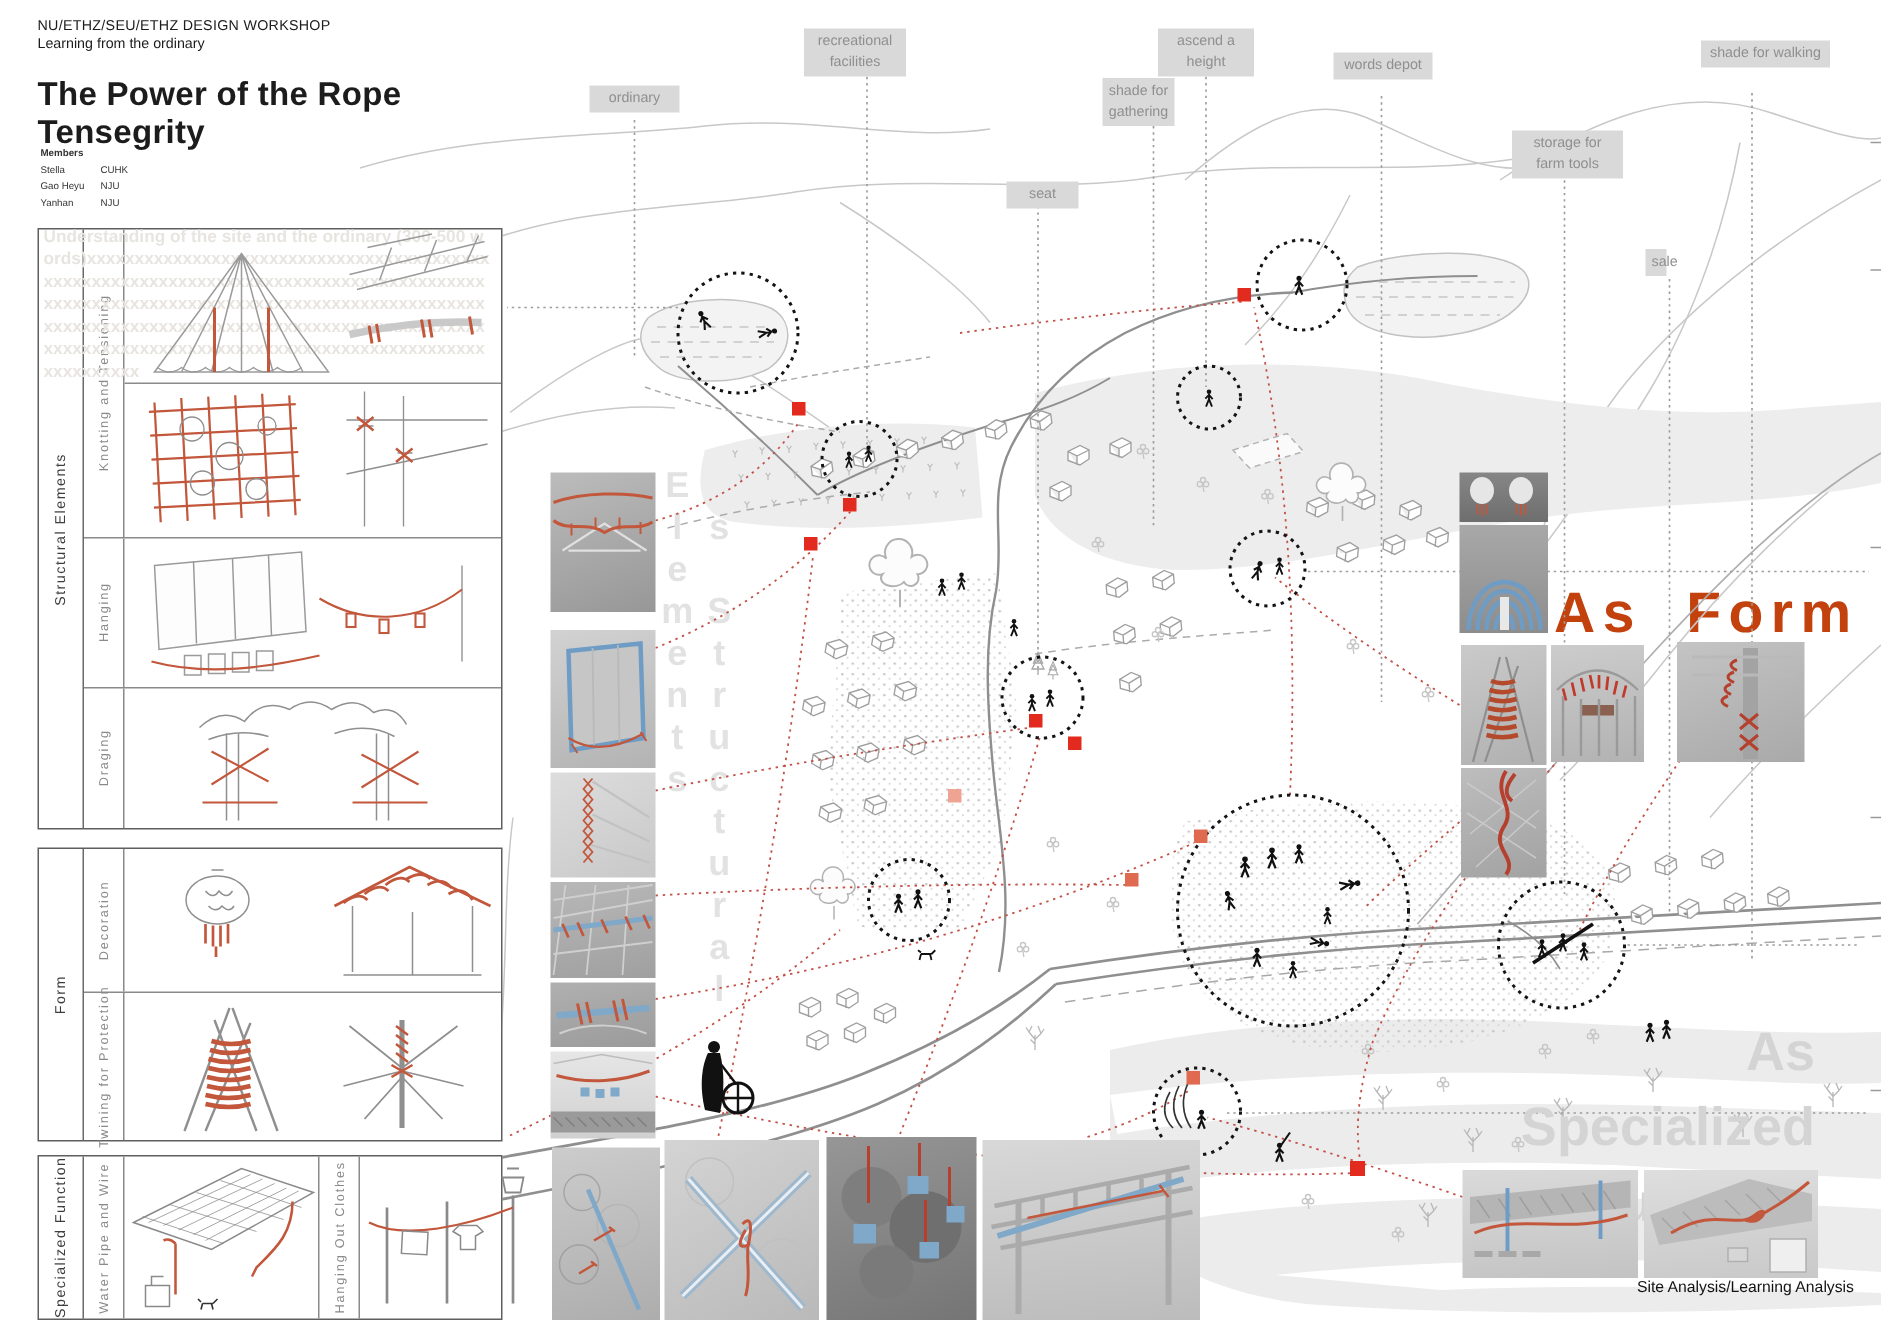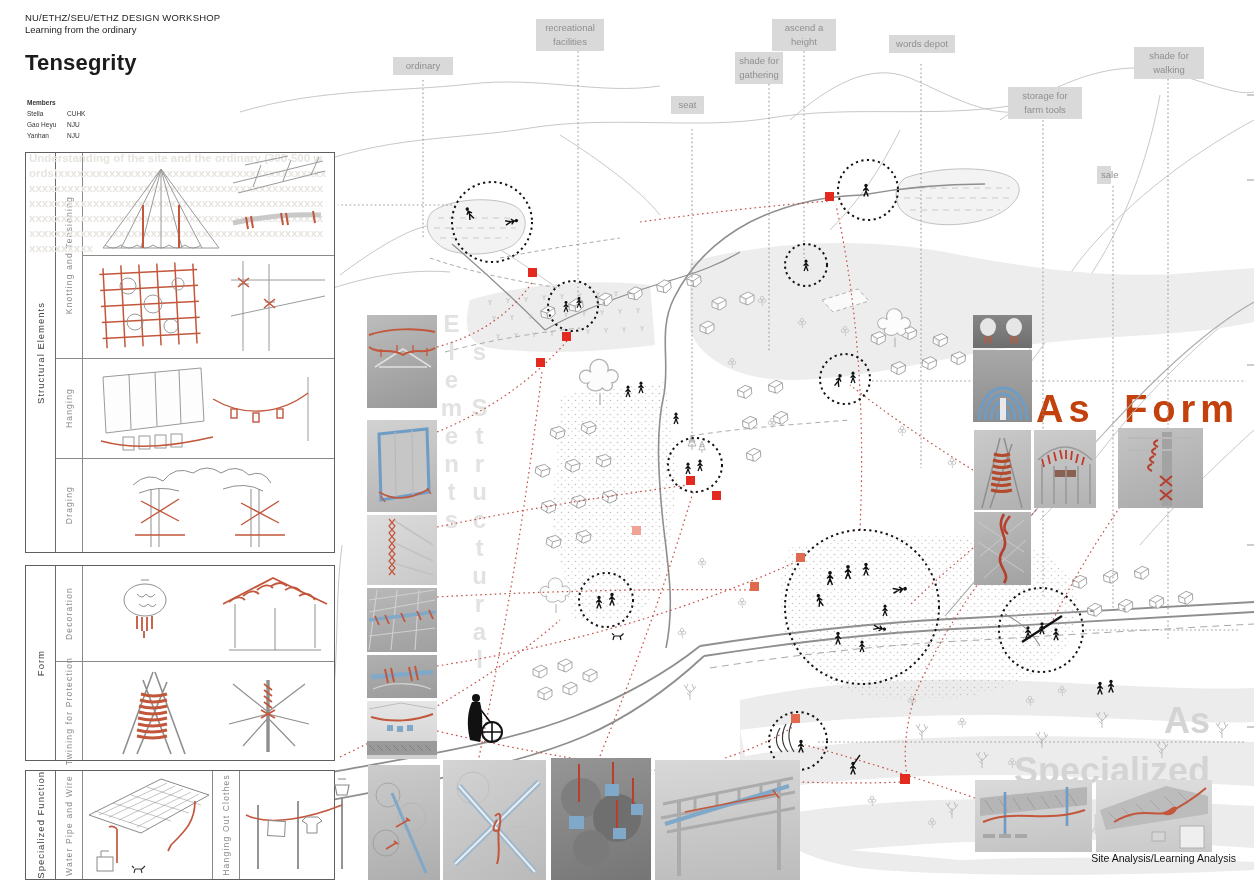--- a/index.html
+++ b/index.html
@@ -41,21 +41,21 @@
   #placeholder {
     position:absolute; left:3px; top:-2px; width:300px; height:112px; overflow:hidden;
     color:#e8e5e0; font-size:11.5px; font-weight:bold; line-height:1.3;
     word-break:break-all; z-index:1;
   }
   
   #wm-structural { left:437px; top:310px; height:482px; font-size:24px; letter-spacing:1px;
     writing-mode:vertical-rl; text-orientation:upright; }
   #wm-form { left:1036px; top:388px; font-size:38px; letter-spacing:5px; word-spacing:14px; color:#c2410c; }
   #wm-specialized { position:absolute; right:44px; top:676px; text-align:right; font-size:36px;
-    line-height:1.4; color:#d4d4d4; font-weight:bold;margin-top:20px; }
+    line-height:1.4; color:#d4d4d4; font-weight:bold; }
   
   #footer-caption { position:absolute; left:1040px; top:852px; width:196px; text-align:right;
     font-size:10.5px; color:#141414; }
 </style>
 </head>
 <body>
 
 <div id="board">
 
   <div class="wm" id="wm-structural">As Structural Elements</div>
@@ -390,35 +390,36 @@
 
   <div class="wm wm-top" id="wm-specialized">
     <div>As</div>
     <div>Specialized</div>
     <div>Function</div>
   </div>
 
   <div class="hdr" id="hdr-workshop">NU/ETHZ/SEU/ETHZ DESIGN WORKSHOP</div>
   <div class="hdr" id="hdr-subtitle">Learning from the ordinary</div>
   <div class="hdr" id="hdr-title">
+    <div>The Power of the Rope</div>
     <div>Tensegrity</div>
   </div>
   <div class="mem" style="left:27px;top:99px;font-weight:bold;">Members</div>
   <div class="mem" style="left:27px;top:110px;"><span>Stella</span><span class="aff">CUHK</span></div>
   <div class="mem" style="left:27px;top:121px;"><span>Gao Heyu</span><span class="aff">NJU</span></div>
   <div class="mem" style="left:27px;top:132px;"><span>Yanhan</span><span class="aff">NJU</span></div>
 
   <div class="maplabel" style="left:393px;top:57px;width:60px;">ordinary</div>
   <div class="maplabel" style="left:536px;top:19px;width:68px;">recreational facilities</div>
-  <div class="maplabel" style="left:671px;top:96px;width:33px;">seat</div>
+  <div class="maplabel" style="left:671px;top:121px;width:48px;">seat</div>
   <div class="maplabel" style="left:735px;top:52px;width:48px;">shade for gathering</div>
   <div class="maplabel" style="left:772px;top:19px;width:64px;">ascend a height</div>
   <div class="maplabel" style="left:889px;top:35px;width:66px;">words depot</div>
   <div class="maplabel" style="left:1008px;top:87px;width:74px;">storage for farm tools</div>
-  <div class="maplabel" style="left:1134px;top:47px;width:70px;">shade for walking</div>
+  <div class="maplabel" style="left:1134px;top:27px;width:86px;">shade for walking</div>
   <div class="maplabel" style="left:1097px;top:166px;width:14px;">sale</div>
 
   <div class="panel" style="left:25px;top:152px;width:310px;height:401px;">
     <div id="placeholder">Understanding of the site and the ordinary (300-500 words)xxxxxxxxxxxxxxxxxxxxxxxxxxxxxxxxxxxxxxxxxxxxxxxxxxxxxxxxxxxxxxxxxxxxxxxxxxxxxxxxxxxxxxxxxxxxxxxxxxxxxxxxxxxxxxxxxxxxxxxxxxxxxxxxxxxxxxxxxxxxxxxxxxxxxxxxxxxxxxxxxxxxxxxxxxxxxxxxxxxxxxxxxxxxxxxxxxxxxxxxxxxxxxxxxxxxxxxxxxxxxxxxxxxxxxxxxxxx</div>
     <div class="gcol">
         <span class="vtext g">Structural Elements</span>
       </div>
     <div class="rows">
       <div class="prow" style="height:205px;">
         <div class="rcol">

